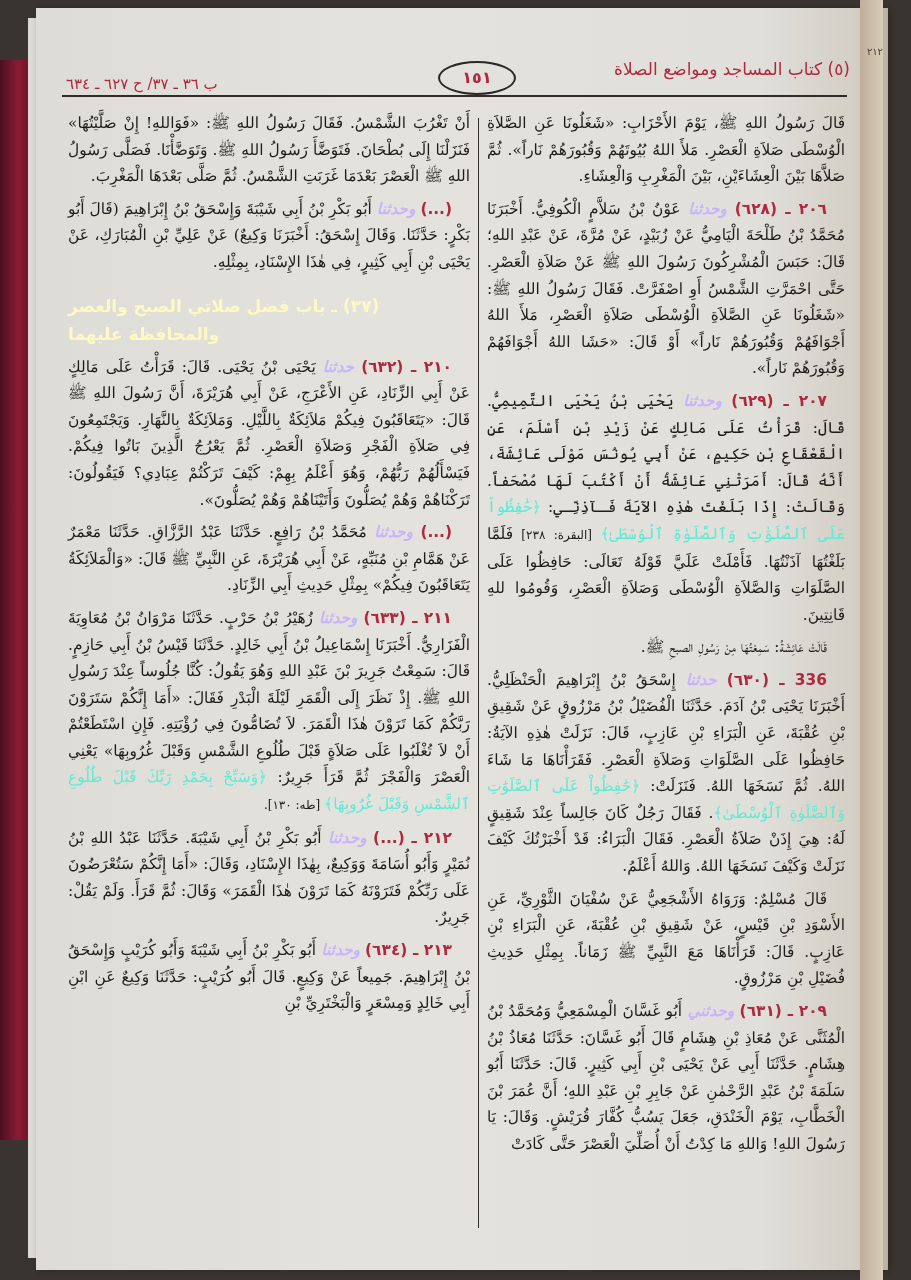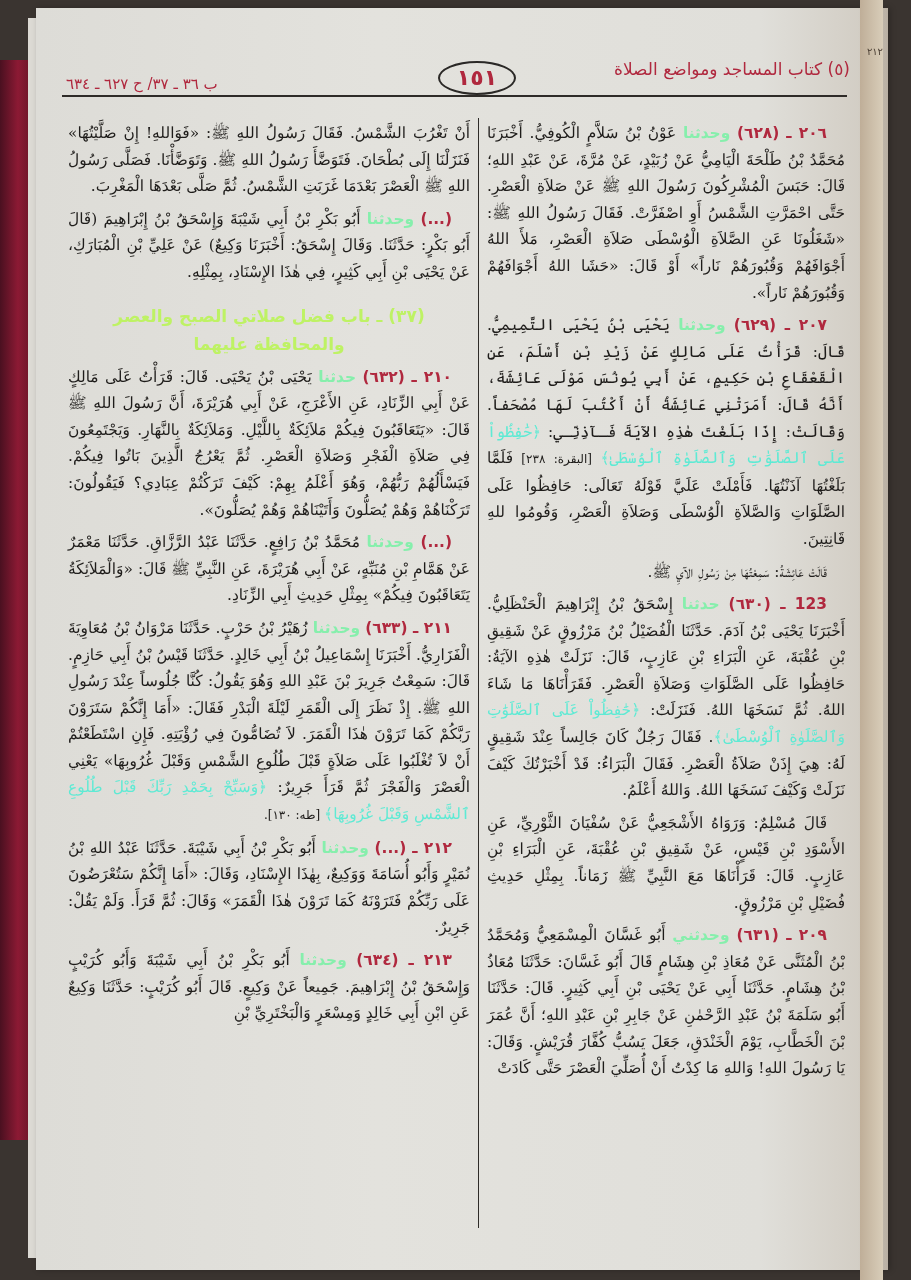--- a/index.html
+++ b/index.html
@@ -41,46 +41,46 @@
     position:absolute; left:62px; top:95px; width:785px; height:0;
     border-top:2px solid #2e2b28;
   }
   .chapter-title {
     position:absolute; right:0; top:4px; color:#b0283e;
     font-family:"DejaVu Sans", sans-serif; font-size:17px; direction:rtl;text-align:right;
   }
   .page-number {
     position:absolute; left:378px; top:6px; width:74px; height:30px;
     border:2px solid #2a2826; border-radius:50%;
-    color:#b0283e; font-family:"DejaVu Sans", sans-serif; font-size:22px;
+    color:#b0283e; font-family:"DejaVu Sans", sans-serif; font-size:16px;
     text-align:center; line-height:30px; font-weight:bold;
   }
   .ref-range {
     position:absolute; left:6px; top:20px; color:#b0283e;
     font-family:"DejaVu Sans", sans-serif; font-size:15px; direction:rtl;
   }
   .col {
-    position:absolute; top:120px; direction:rtl; text-align:justify;
+    position:absolute; top:110px; direction:rtl; text-align:justify;
     color:#1e1c1a; font-size:15.4px; line-height:26.6px;
   }
   .col-right { left:487px; width:358px; }
   .col-left { left:68px; width:402px; }
   .divider {
     position:absolute; left:478px; top:118px; width:0; height:1110px;
     border-left:1.5px solid #2e2b28;
   }
   .col p { margin:0 0 6px 0; }
   .col p.indent { text-indent:18px; }
   .num { color:#b0283e; font-weight:bold; font-family:"DejaVu Sans", sans-serif; }
-  .hadd { color:#86efac; font-weight:bold; font-family:"DejaVu Sans", sans-serif; }
+  .hadd { color:#c4b5fd; font-weight:bold; font-family:"DejaVu Sans", sans-serif;font-style:italic; }
   .quran { color:#5eead4; }
   .small-ref { font-size:12px; }
   .bab-title {
-    color:#bef264; font-family:"DejaVu Sans", sans-serif; font-weight:bold;
-    text-align:center; font-size:17px; line-height:28px; margin:16px 0 6px 0;
+    color:#fef9c3; font-family:"DejaVu Sans", sans-serif; font-weight:bold;
+    text-align:left; font-size:17px; line-height:28px; margin:16px 0 6px 0;
   }
 </style>
 </head>
 <body>
 
 <div class="spine"></div>
 <div class="page-stack"></div>
 
 <div class="page">
   <div class="gutter"></div>
@@ -91,34 +91,35 @@
 </div>
 
 <div class="header">
   <div class="chapter-title">(٥) كتاب المساجد ومواضع الصلاة</div>
   <div class="page-number">١٥١</div>
   <div class="ref-range">ب ٣٦ ـ ٣٧/ ح ٦٢٧ ـ ٦٣٤</div>
 </div>
 <div class="header-rule"></div>
 
 <div class="col col-right">
+  <p>قَالَ رَسُولُ اللهِ ﷺ، يَوْمَ الأَحْزَابِ: «شَغَلُونَا عَنِ الصَّلاَةِ الْوُسْطَى صَلاَةِ الْعَصْرِ. مَلأَ اللهُ بُيُوتَهُمْ وَقُبُورَهُمْ نَاراً». ثُمَّ صَلاَّهَا بَيْنَ الْعِشَاءَيْنِ، بَيْنَ الْمَغْرِبِ وَالْعِشَاءِ.</p>
 
   <p class="indent">
     <span class="num">٢٠٦ ـ (٦٢٨)</span>
     <span class="hadd">وحدثنا</span><span> عَوْنُ بْنُ سَلاَّمٍ الْكُوفِيُّ. أَخْبَرَنَا مُحَمَّدُ بْنُ طَلْحَةَ الْيَامِيُّ عَنْ زُبَيْدٍ، عَنْ مُرَّةَ، عَنْ عَبْدِ اللهِ؛ قَالَ: حَبَسَ الْمُشْرِكُونَ رَسُولَ اللهِ ﷺ عَنْ صَلاَةِ الْعَصْرِ. حَتَّى احْمَرَّتِ الشَّمْسُ أَوِ اصْفَرَّتْ. فَقَالَ رَسُولُ اللهِ ﷺ: «شَغَلُونَا عَنِ الصَّلاَةِ الْوُسْطَى صَلاَةِ الْعَصْرِ، مَلأَ اللهُ أَجْوَافَهُمْ وَقُبُورَهُمْ نَاراً» أَوْ قَالَ: «حَشَا اللهُ أَجْوَافَهُمْ وَقُبُورَهُمْ نَاراً».</span>
   </p>
 
   <p class="indent">
     <span class="num">٢٠٧ ـ (٦٢٩)</span>
     <span class="hadd">وحدثنا</span><span> يَحْيَى بْنُ يَحْيَى التَّمِيمِيُّ. قَالَ: قَرَأْتُ عَلَى مَالِكٍ عَنْ زَيْدِ بْنِ أَسْلَمَ، عَنِ الْقَعْقَاعِ بْنِ حَكِيمٍ، عَنْ أَبِي يُونُسَ مَوْلَى عَائِشَةَ، أَنَّهُ قَالَ: أَمَرَتْنِي عَائِشَةُ أَنْ أَكْتُبَ لَهَا مُصْحَفاً. وَقَالَتْ: إِذَا بَلَغْتَ هٰذِهِ الآيَةَ فَـآذِنِّـي: </span><span class="quran">﴿حَٰفِظُواْ عَلَى ٱلصَّلَوَٰتِ وَٱلصَّلَوٰةِ ٱلْوُسْطَىٰ﴾</span><span class="small-ref"> [البقرة: ٢٣٨] </span><span>فَلَمَّا بَلَغْتُهَا آذَنْتُهَا. فَأَمْلَتْ عَلَيَّ قَوْلَهُ تَعَالَى: حَافِظُوا عَلَى الصَّلَوَاتِ وَالصَّلاَةِ الْوُسْطَى وَصَلاَةِ الْعَصْرِ، وَقُومُوا للهِ قَانِتِينَ.</span>
   </p>
-  <p class="indent">قَالَتْ عَائِشَةُ: سَمِعْتُهَا مِنْ رَسُولِ الآيِ ﷺ.</p>
+  <p class="indent">قَالَتْ عَائِشَةُ: سَمِعْتُهَا مِنْ رَسُولِ الصبحِ ﷺ.</p>
 
   <p class="indent">
-    <span class="num">123 ـ (٦٣٠)</span>
+    <span class="num">336 ـ (٦٣٠)</span>
     <span class="hadd">حدثنا</span><span> إِسْحَقُ بْنُ إِبْرَاهِيمَ الْحَنْظَلِيُّ. أَخْبَرَنَا يَحْيَى بْنُ آدَمَ. حَدَّثَنَا الْفُضَيْلُ بْنُ مَرْزُوقٍ عَنْ شَقِيقِ بْنِ عُقْبَةَ، عَنِ الْبَرَاءِ بْنِ عَازِبٍ، قَالَ: نَزَلَتْ هٰذِهِ الآيَةُ: حَافِظُوا عَلَى الصَّلَوَاتِ وَصَلاَةِ الْعَصْرِ. فَقَرَأْنَاهَا مَا شَاءَ اللهُ. ثُمَّ نَسَخَهَا اللهُ. فَنَزَلَتْ: </span><span class="quran">﴿حَٰفِظُواْ عَلَى ٱلصَّلَوَٰتِ وَٱلصَّلَوٰةِ ٱلْوُسْطَىٰ﴾</span><span>. فَقَالَ رَجُلٌ كَانَ جَالِساً عِنْدَ شَقِيقٍ لَهُ: هِيَ إِذَنْ صَلاَةُ الْعَصْرِ. فَقَالَ الْبَرَاءُ: قَدْ أَخْبَرْتُكَ كَيْفَ نَزَلَتْ وَكَيْفَ نَسَخَهَا اللهُ. وَاللهُ أَعْلَمُ.</span>
   </p>
 
   <p class="indent">قَالَ مُسْلِمٌ: وَرَوَاهُ الأَشْجَعِيُّ عَنْ سُفْيَانَ الثَّوْرِيِّ، عَنِ الأَسْوَدِ بْنِ قَيْسٍ، عَنْ شَقِيقِ بْنِ عُقْبَةَ، عَنِ الْبَرَاءِ بْنِ عَازِبٍ. قَالَ: قَرَأْنَاهَا مَعَ النَّبِيِّ ﷺ زَمَاناً. بِمِثْلِ حَدِيثِ فُضَيْلِ بْنِ مَرْزُوقٍ.</p>
 
   <p class="indent">
     <span class="num">٢٠٩ ـ (٦٣١)</span>
     <span class="hadd">وحدثني</span><span> أَبُو غَسَّانَ الْمِسْمَعِيُّ وَمُحَمَّدُ بْنُ الْمُثَنَّى عَنْ مُعَاذِ بْنِ هِشَامٍ قَالَ أَبُو غَسَّانَ: حَدَّثَنَا مُعَاذُ بْنُ هِشَامٍ. حَدَّثَنَا أَبِي عَنْ يَحْيَى بْنِ أَبِي كَثِيرٍ. قَالَ: حَدَّثَنَا أَبُو سَلَمَةَ بْنُ عَبْدِ الرَّحْمٰنِ عَنْ جَابِرِ بْنِ عَبْدِ اللهِ؛ أَنَّ عُمَرَ بْنَ الْخَطَّابِ، يَوْمَ الْخَنْدَقِ، جَعَلَ يَسُبُّ كُفَّارَ قُرَيْشٍ. وَقَالَ: يَا رَسُولَ اللهِ! وَاللهِ مَا كِدْتُ أَنْ أُصَلِّيَ الْعَصْرَ حَتَّى كَادَتْ</span>
   </p>
 </div>

